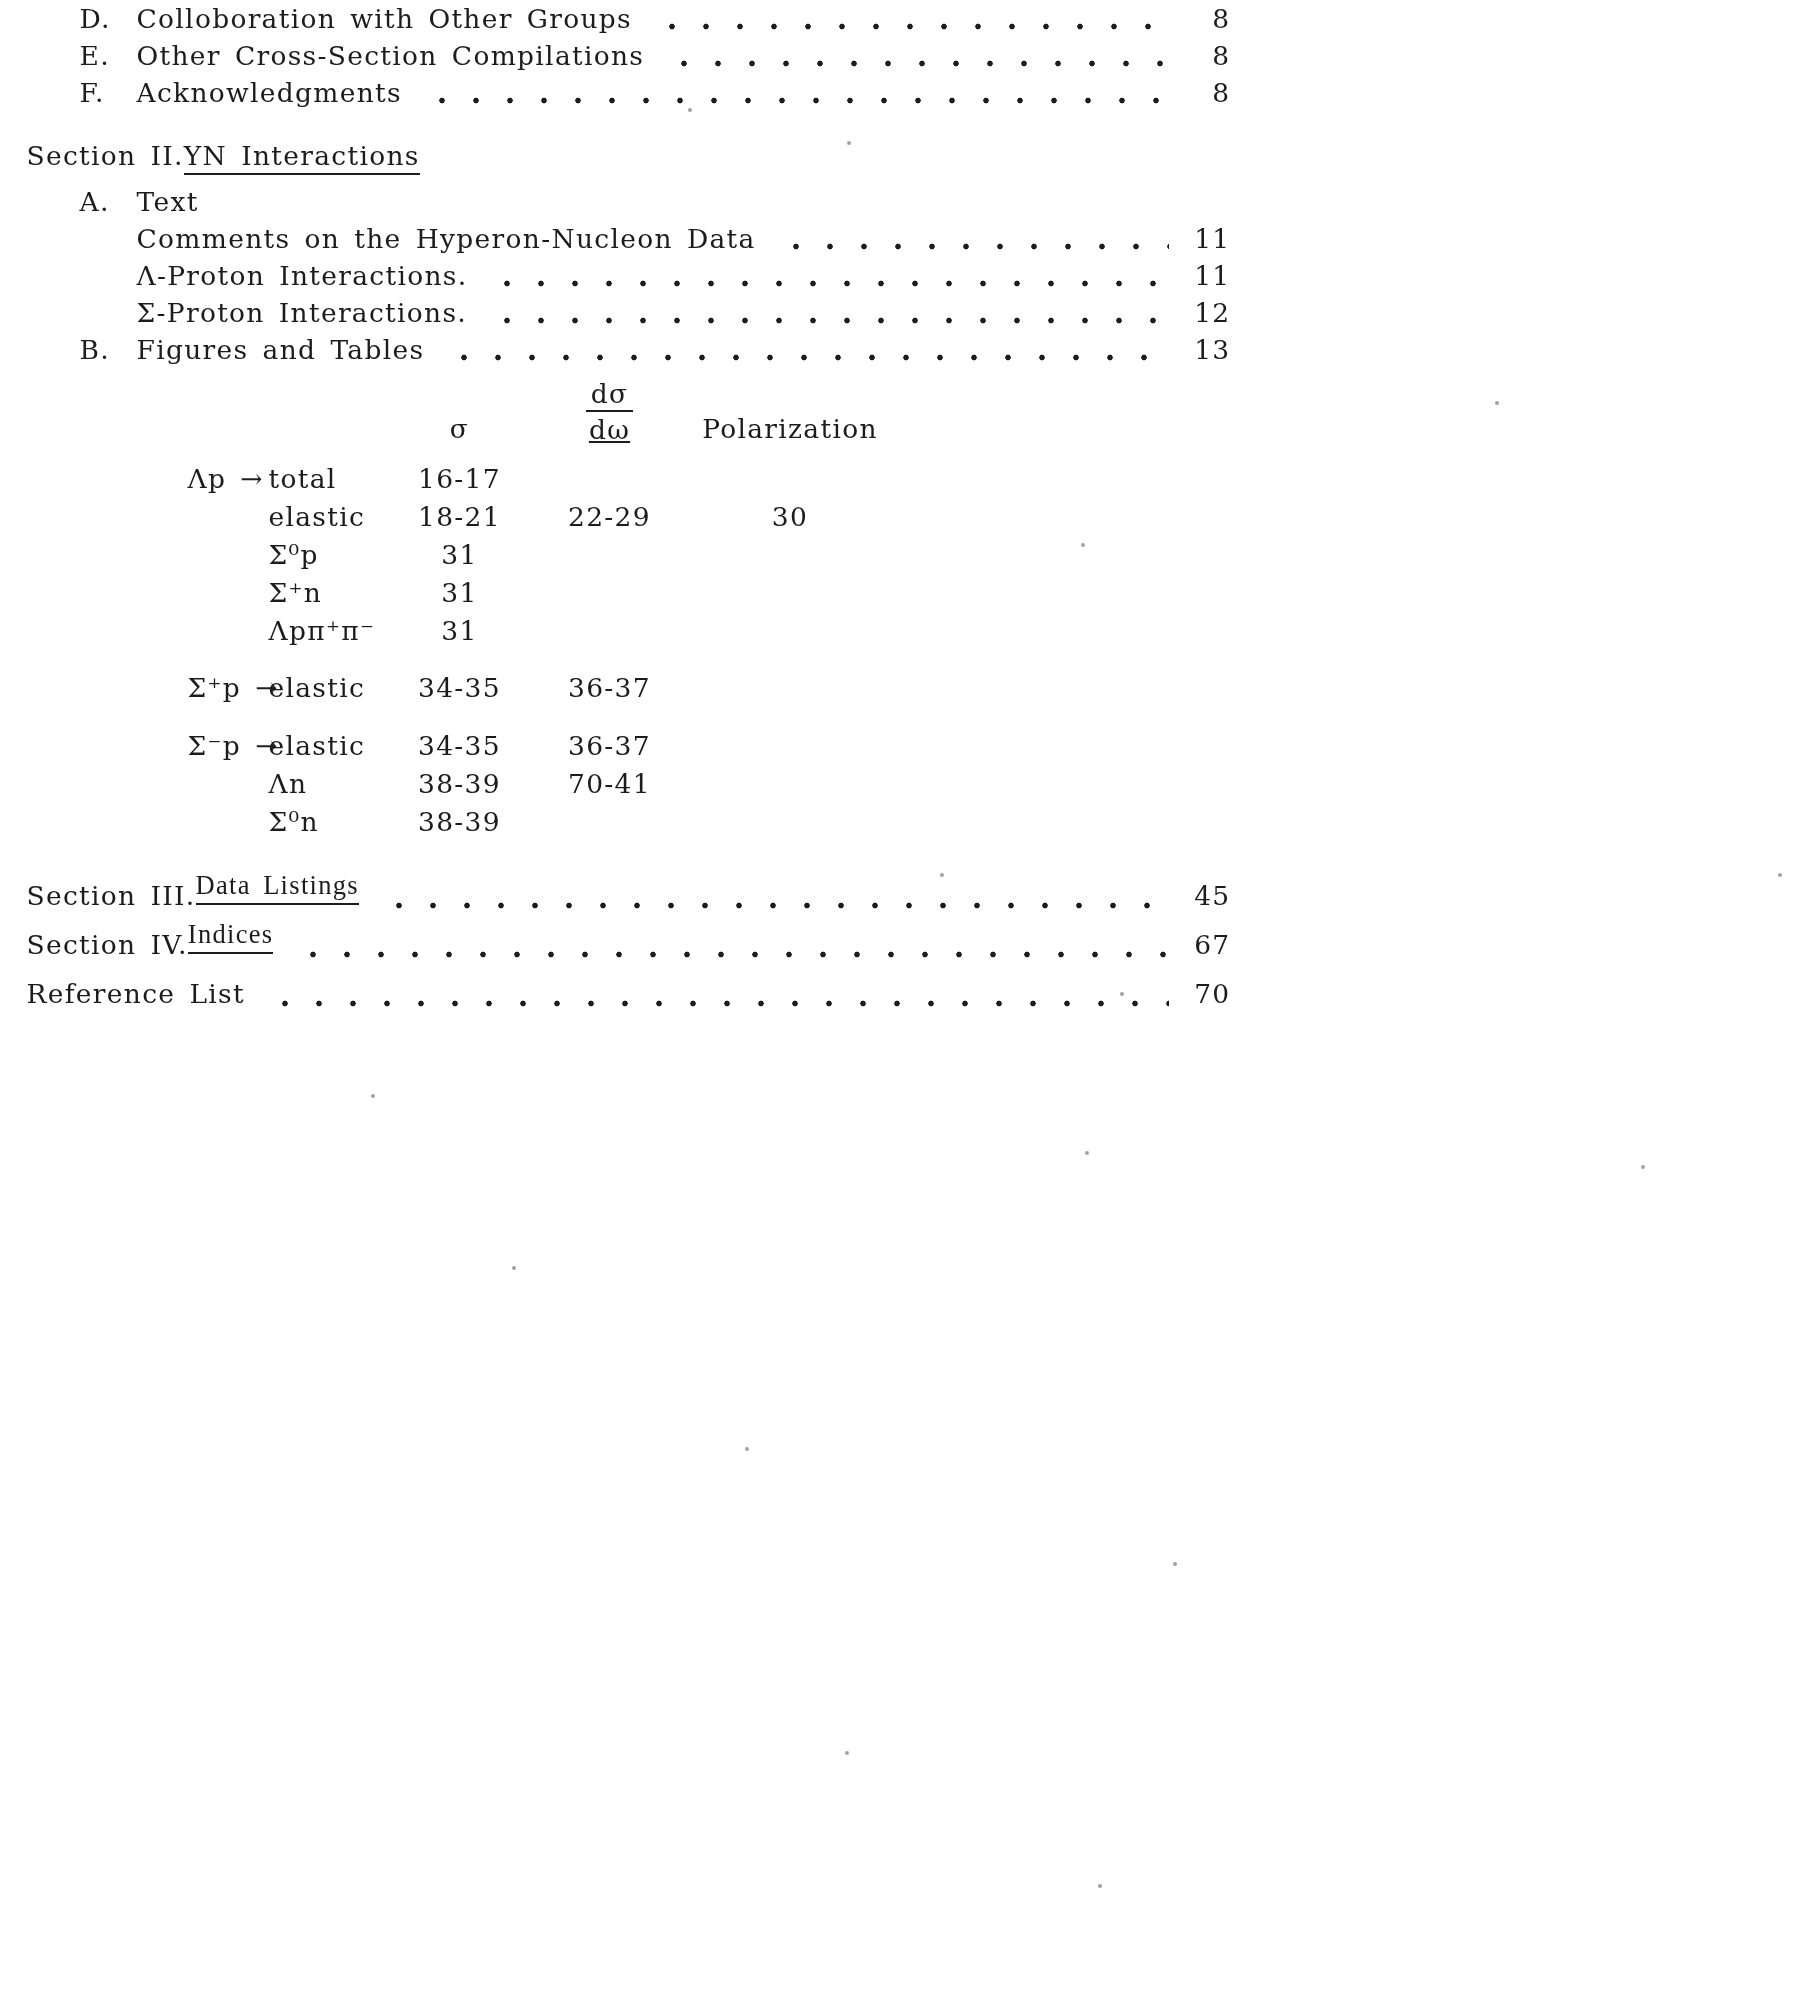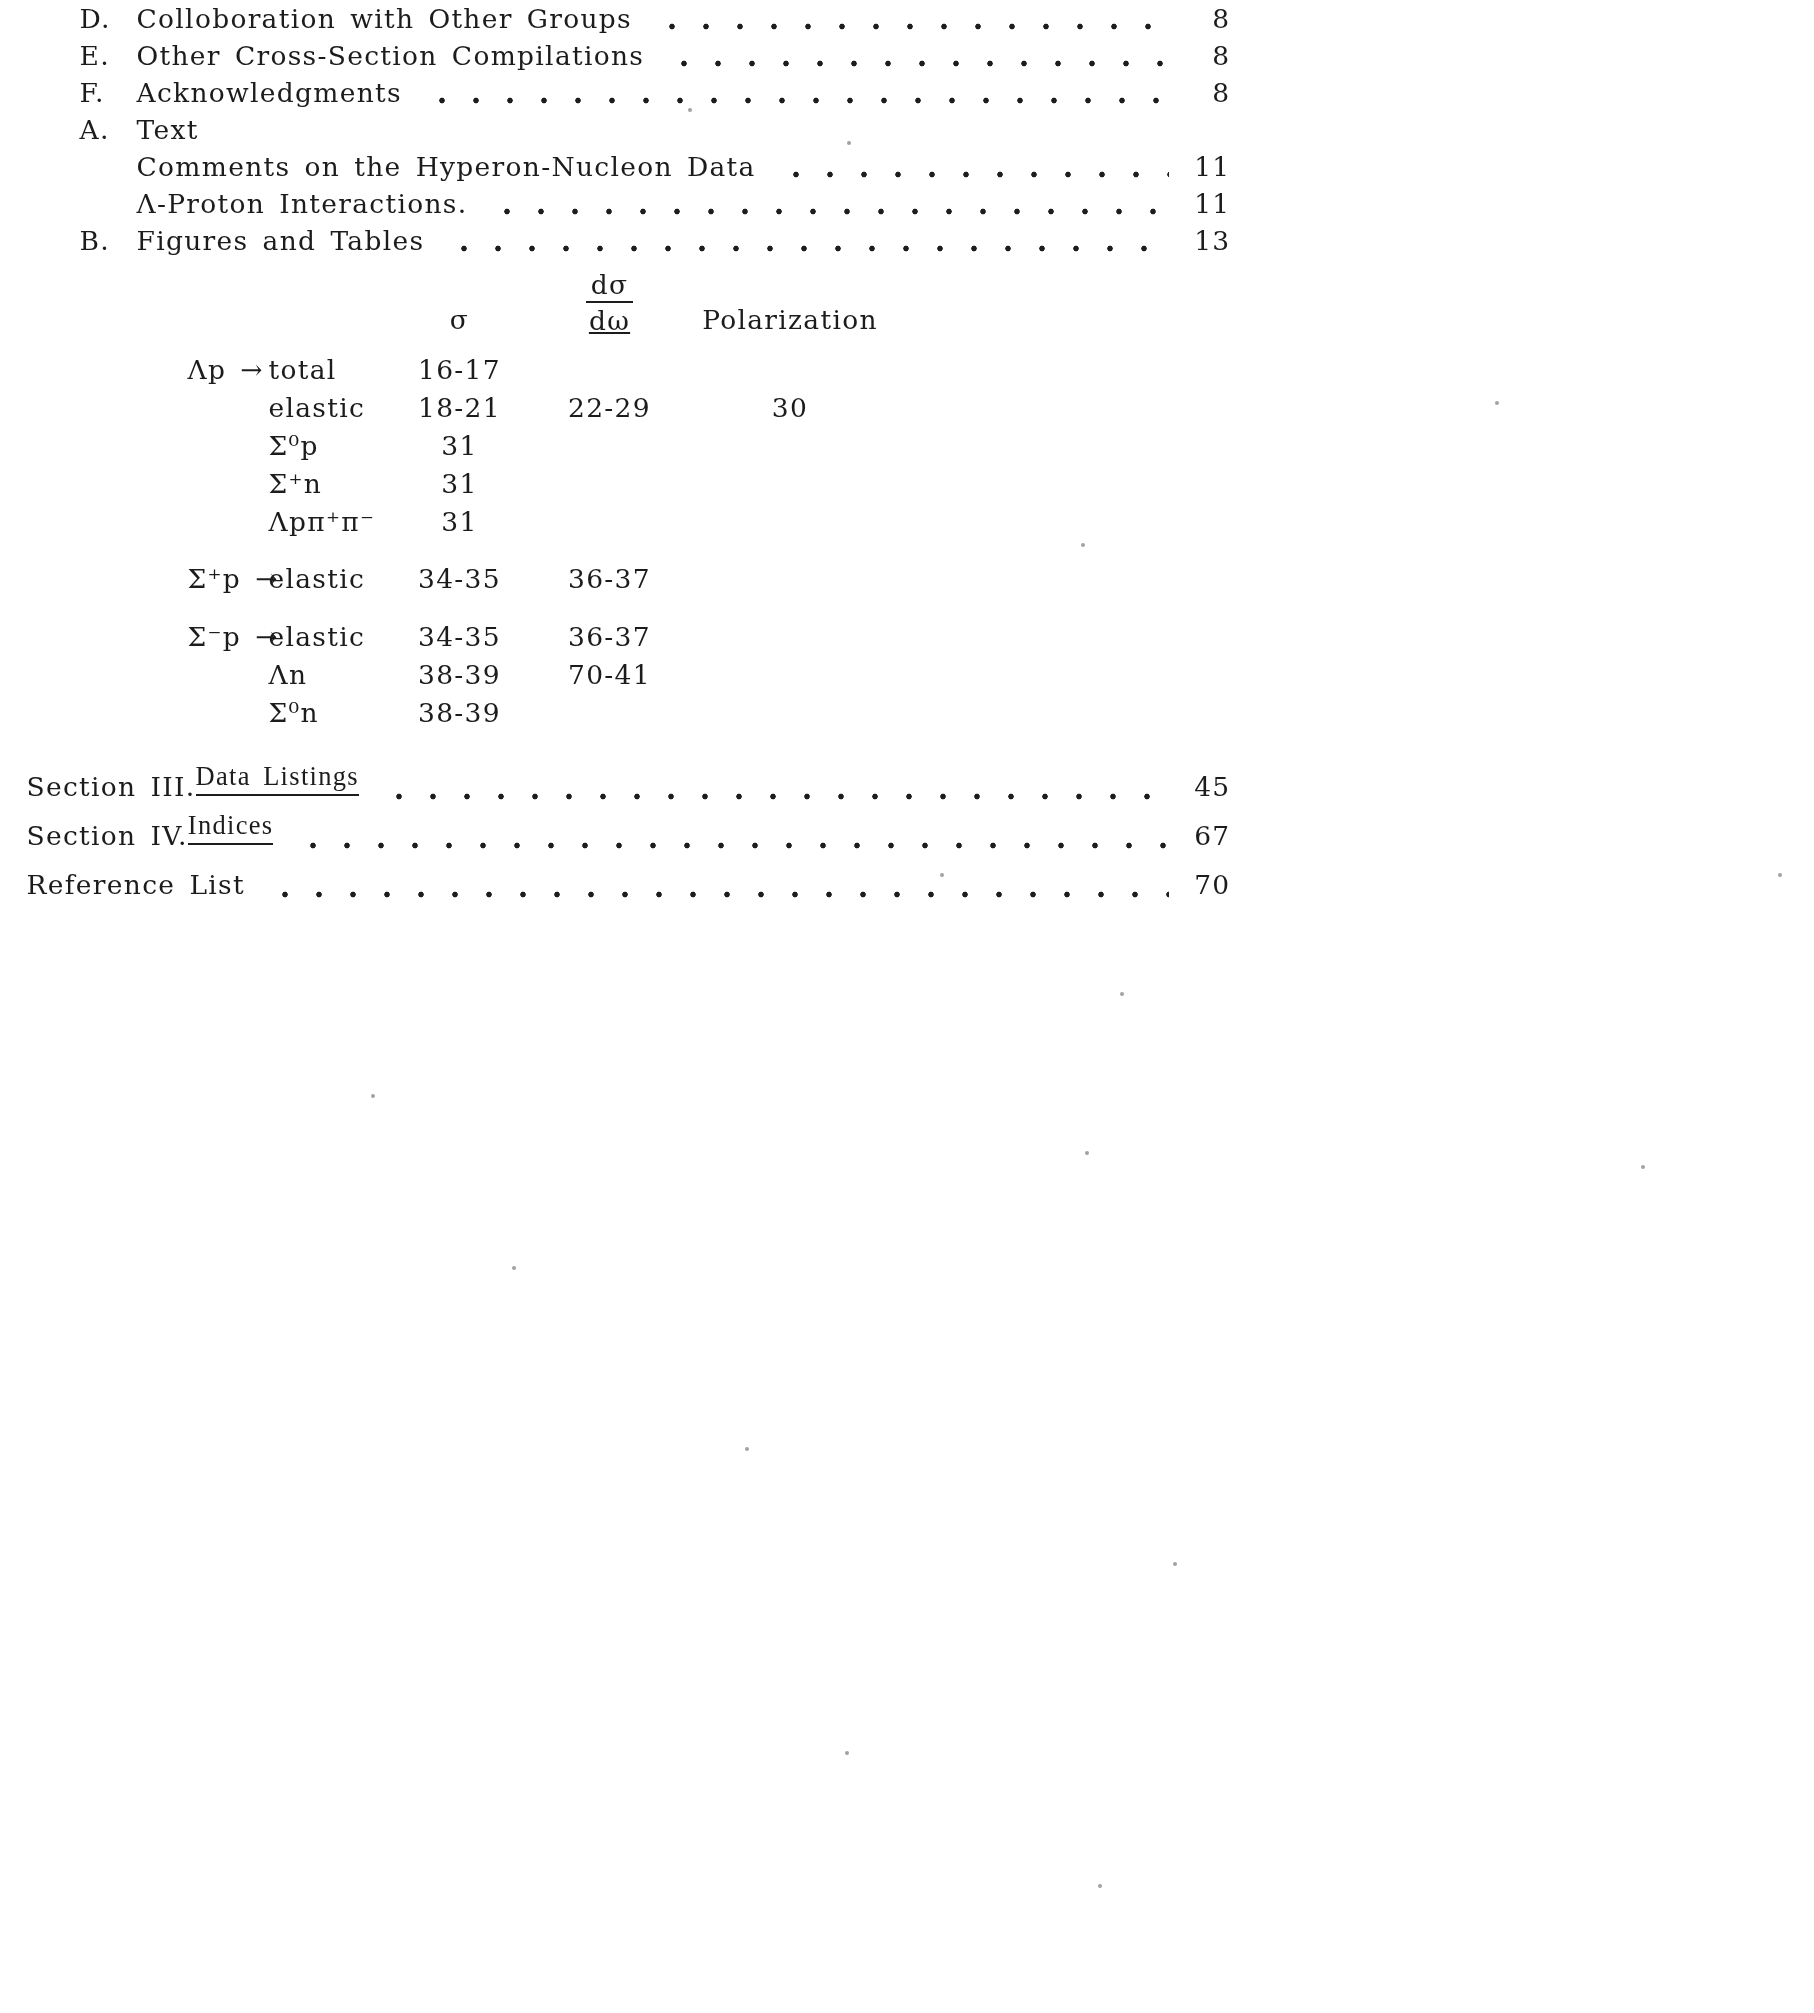--- a/index.html
+++ b/index.html
@@ -125,35 +125,44 @@
       <span class="dots"></span>
       <span class="pagenum">8</span>
     </div>
     <div class="toc-row indent1">
       <span class="letter">F.</span>
       <span class="title">Acknowledgments</span>
       <span class="dots"></span>
       <span class="pagenum">8</span>
     </div>
 
+    <div class="section-head">
+      <span class="sec-label">Section II.</span>
+      <span class="sec-title-u">YN Interactions</span>
+    </div>
 
     <div class="toc-row indent1">
       <span class="letter">A.</span>
       <span class="title">Text</span>
     </div>
 
     <div class="toc-row sub">
       <span class="title">Comments on the Hyperon-Nucleon Data</span>
       <span class="dots"></span>
       <span class="pagenum">11</span>
     </div>
     <div class="toc-row sub">
       <span class="title">Λ-Proton Interactions.</span>
       <span class="dots"></span>
       <span class="pagenum">11</span>
+    </div>
+    <div class="toc-row sub">
+      <span class="title">Σ-Proton Interactions.</span>
+      <span class="dots"></span>
+      <span class="pagenum">12</span>
     </div>
 
     <div class="toc-row indent1">
       <span class="letter">B.</span>
       <span class="title">Figures and Tables</span>
       <span class="dots"></span>
       <span class="pagenum">13</span>
     </div>
 
     <div class="fig-table">

